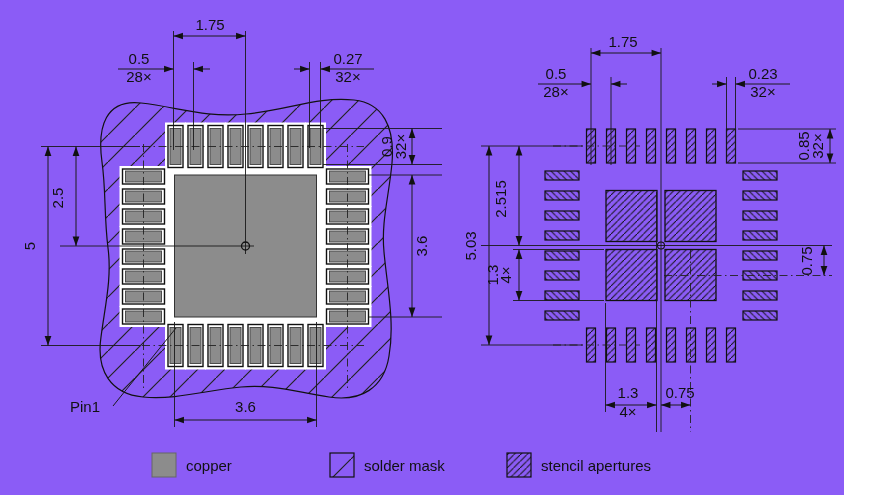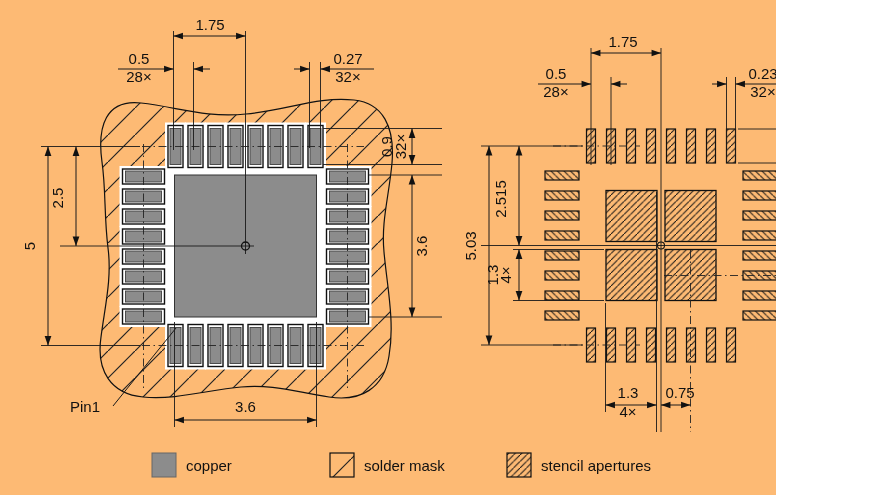--- a/index.html
+++ b/index.html
@@ -1,16 +1,16 @@
 <!DOCTYPE html>
 <html><head>
 <meta charset="utf-8">
 <style>
   html,body{margin:0;padding:0;background:#fff;}
-  .stage{position:relative;width:776px;height:495px;background:#fdba74;overflow:hidden;}
+  .stage{position:relative;width:844px;height:495px;background:#8b5cf6;overflow:hidden;}
   svg{display:block;}
   text{font-family:"Liberation Sans","DejaVu Sans",sans-serif;font-size:15px;fill:#111;}
   .ext{stroke:#1a1a1a;stroke-width:0.9;fill:none;}
   .dim{stroke:#1a1a1a;stroke-width:1;fill:none;}
   .dash{stroke:#222;stroke-width:0.9;fill:none;stroke-dasharray:8 3.5 1.5 3.5;}
 </style>
 </head>
 <body>
 
 <div class="stage">

